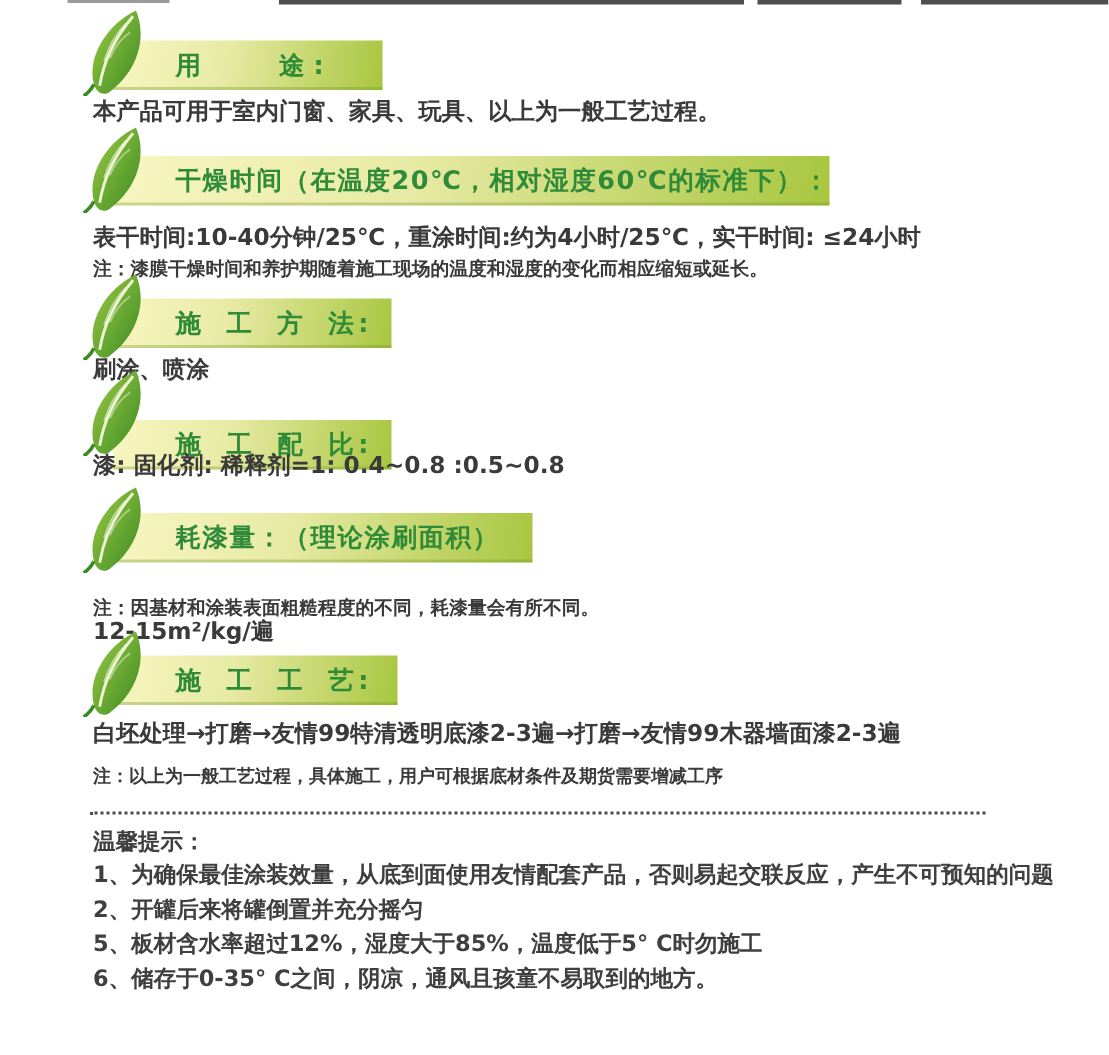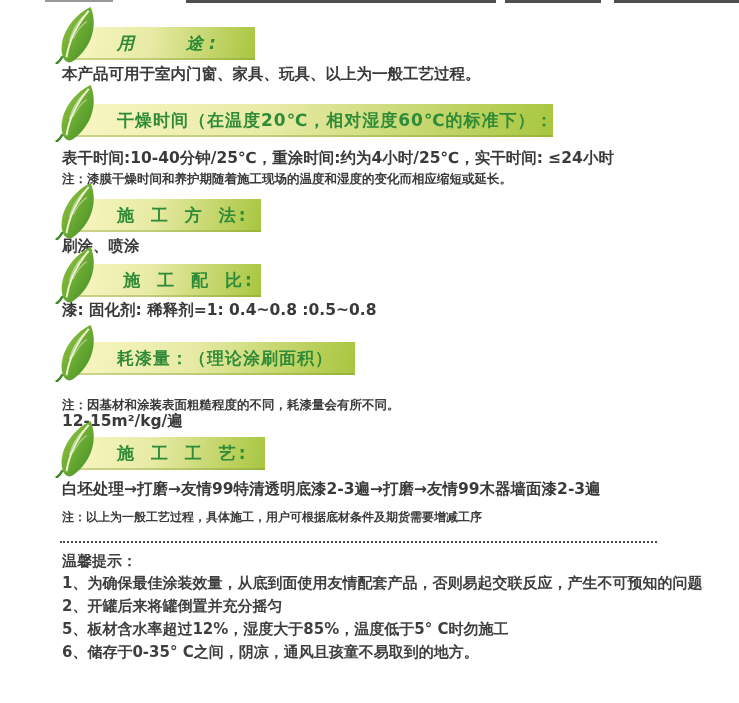--- a/index.html
+++ b/index.html
@@ -10,21 +10,21 @@
   .artifact{position:absolute;top:0;height:3px;background:#4f4f4f;}
   .artifact.thin{height:2px;background:#9a9a9a;}
   .leaf{position:absolute;z-index:2;}
   .banner{
     position:absolute;left:75px;height:33px;z-index:1;
     background:linear-gradient(100deg,#f8f6c2 0%,#e7eaa4 42%,#a8c640 100%);
     display:flex;align-items:center;padding-left:42px;box-sizing:border-box;
     box-shadow:inset 0 -2px 0 rgba(120,150,40,.35);
   }
   .banner-title{color:#2f8b38;font-size:17px;white-space:nowrap;letter-spacing:1px;}
-  .sp-wide{word-spacing:34px;letter-spacing:6px;font-style:italic;}
+  .sp-wide{word-spacing:34px;letter-spacing:6px;}
   .sp-mid{word-spacing:5px;letter-spacing:3px;}
   .body-text{position:absolute;left:62px;color:#3a3a3a;font-size:15.5px;white-space:nowrap;z-index:1;}
   .note-text{position:absolute;left:62px;color:#3a3a3a;font-size:12.5px;white-space:nowrap;z-index:1;}
   .sep{position:absolute;left:60px;top:541px;width:597px;border-top:2px dotted #4b4b4b;}
   .tips-title{position:absolute;left:62px;top:552px;color:#3f3f3f;font-size:15px;}
   .tips{position:absolute;left:62px;top:572px;color:#3f3f3f;font-size:15px;}
   .tip-line{line-height:23px;white-space:nowrap;}
 </style>
 </head>
 <body>
@@ -71,21 +71,21 @@
     <use href="#leaf"></use>
   </svg>
 <div class="banner" style="top:199px;width:186px;text-align:right;">
   <span class="banner-title sp-mid">施 工 方 法:</span>
 </div>
 <div class="body-text" style="top:236px;">刷涂、喷涂</div>
 
 <svg class="leaf" style="left:54px;top:246px;" width="52" height="58">
     <use href="#leaf"></use>
   </svg>
-<div class="banner" style="top:264px;width:186px;justify-content:center;">
+<div class="banner" style="top:280px;width:186px;">
   <span class="banner-title sp-mid">施 工 配 比:</span>
 </div>
 <div class="body-text" style="top:300px;">漆: 固化剂: 稀释剂=1: 0.4~0.8 :0.5~0.8</div>
 
 <svg class="leaf" style="left:54px;top:324px;" width="52" height="58">
     <use href="#leaf"></use>
   </svg>
 <div class="banner" style="top:342px;width:280px;text-align:center;">
   <span class="banner-title">耗漆量：（理论涂刷面积）</span>
 </div>

